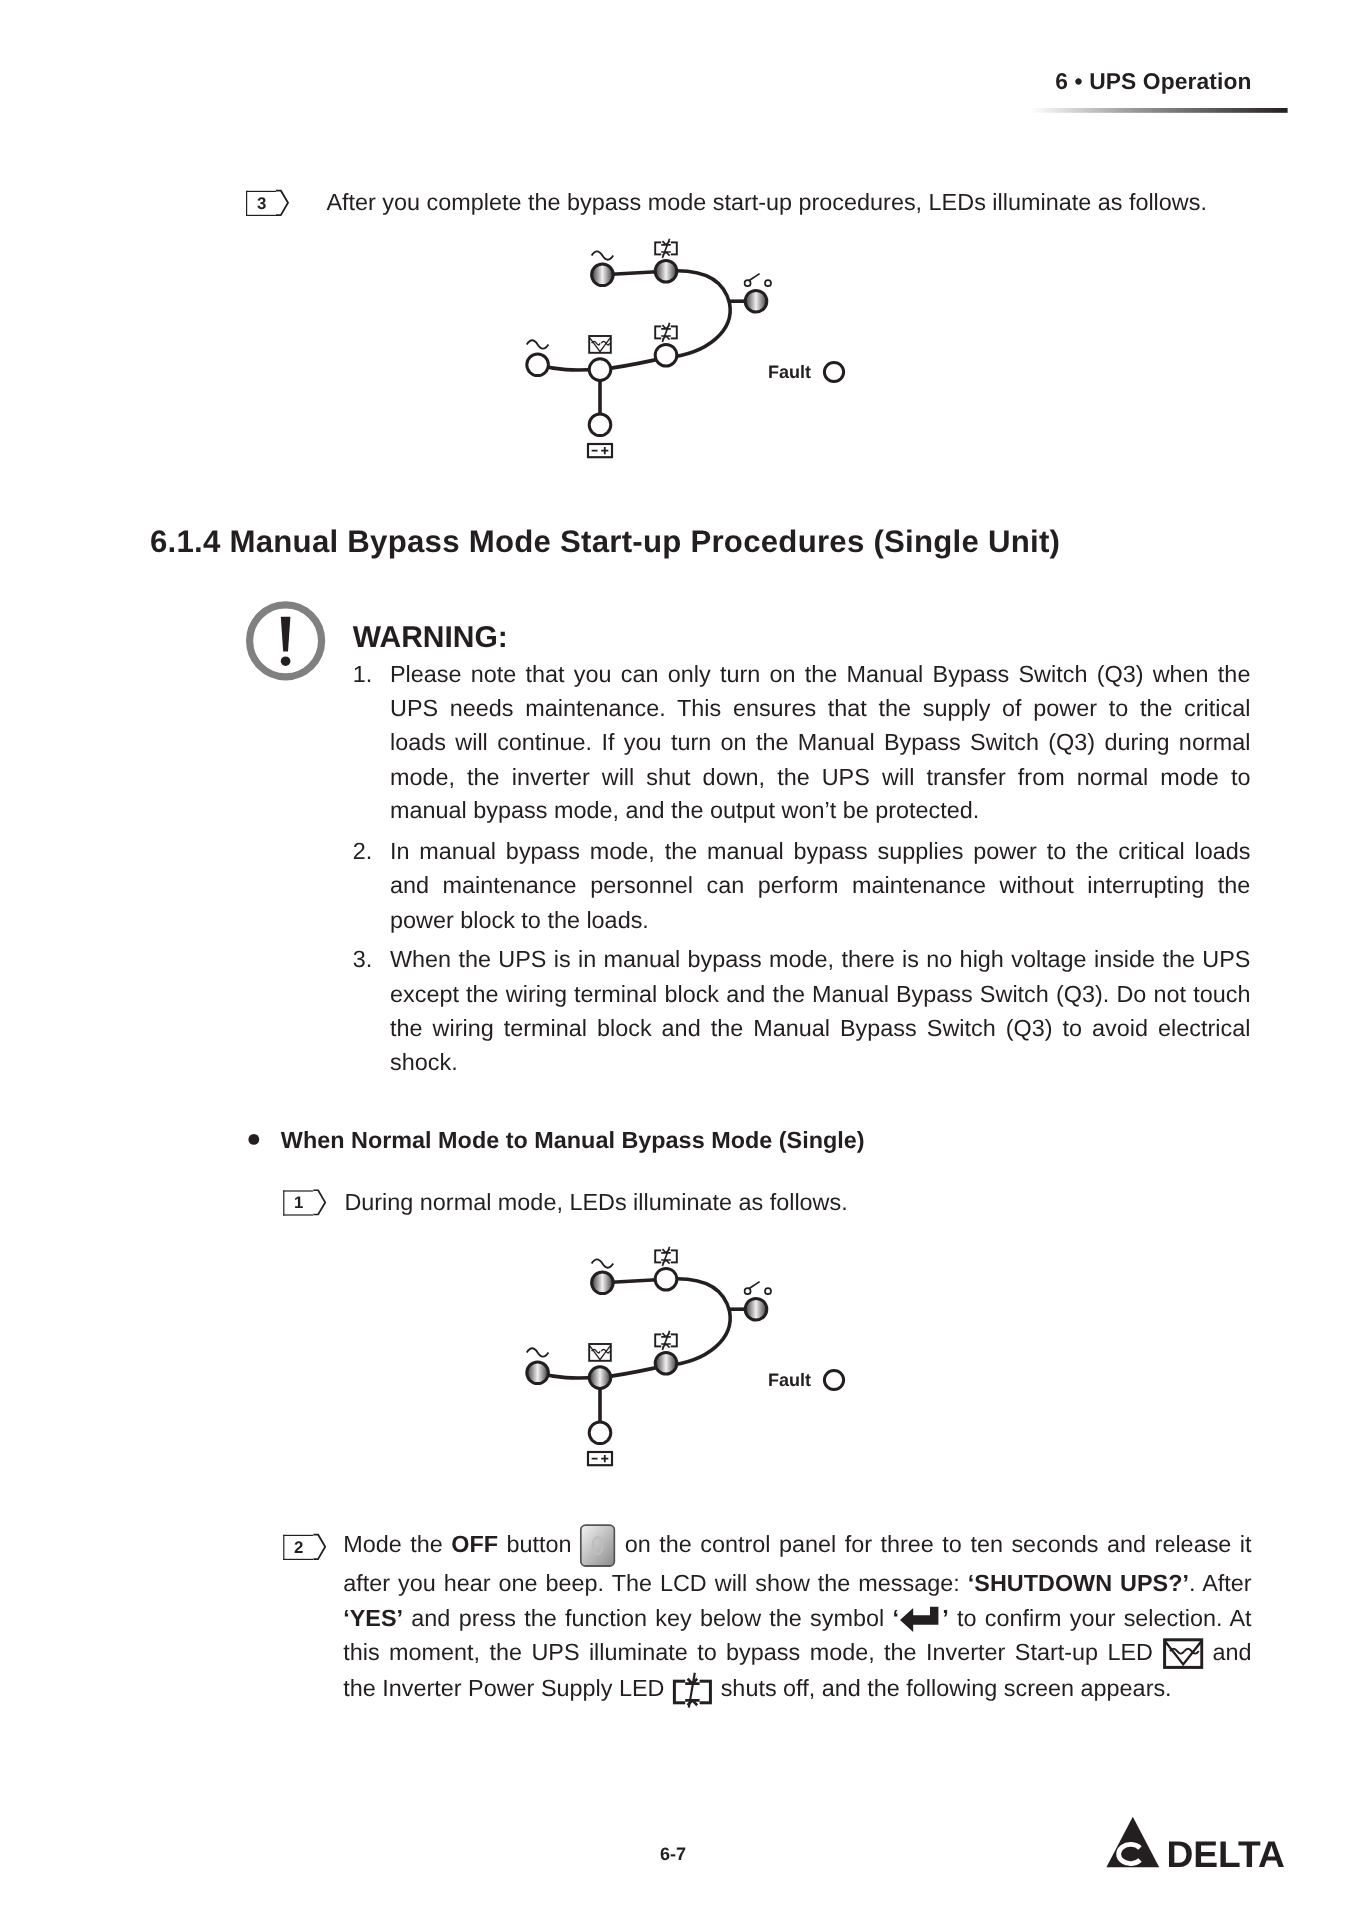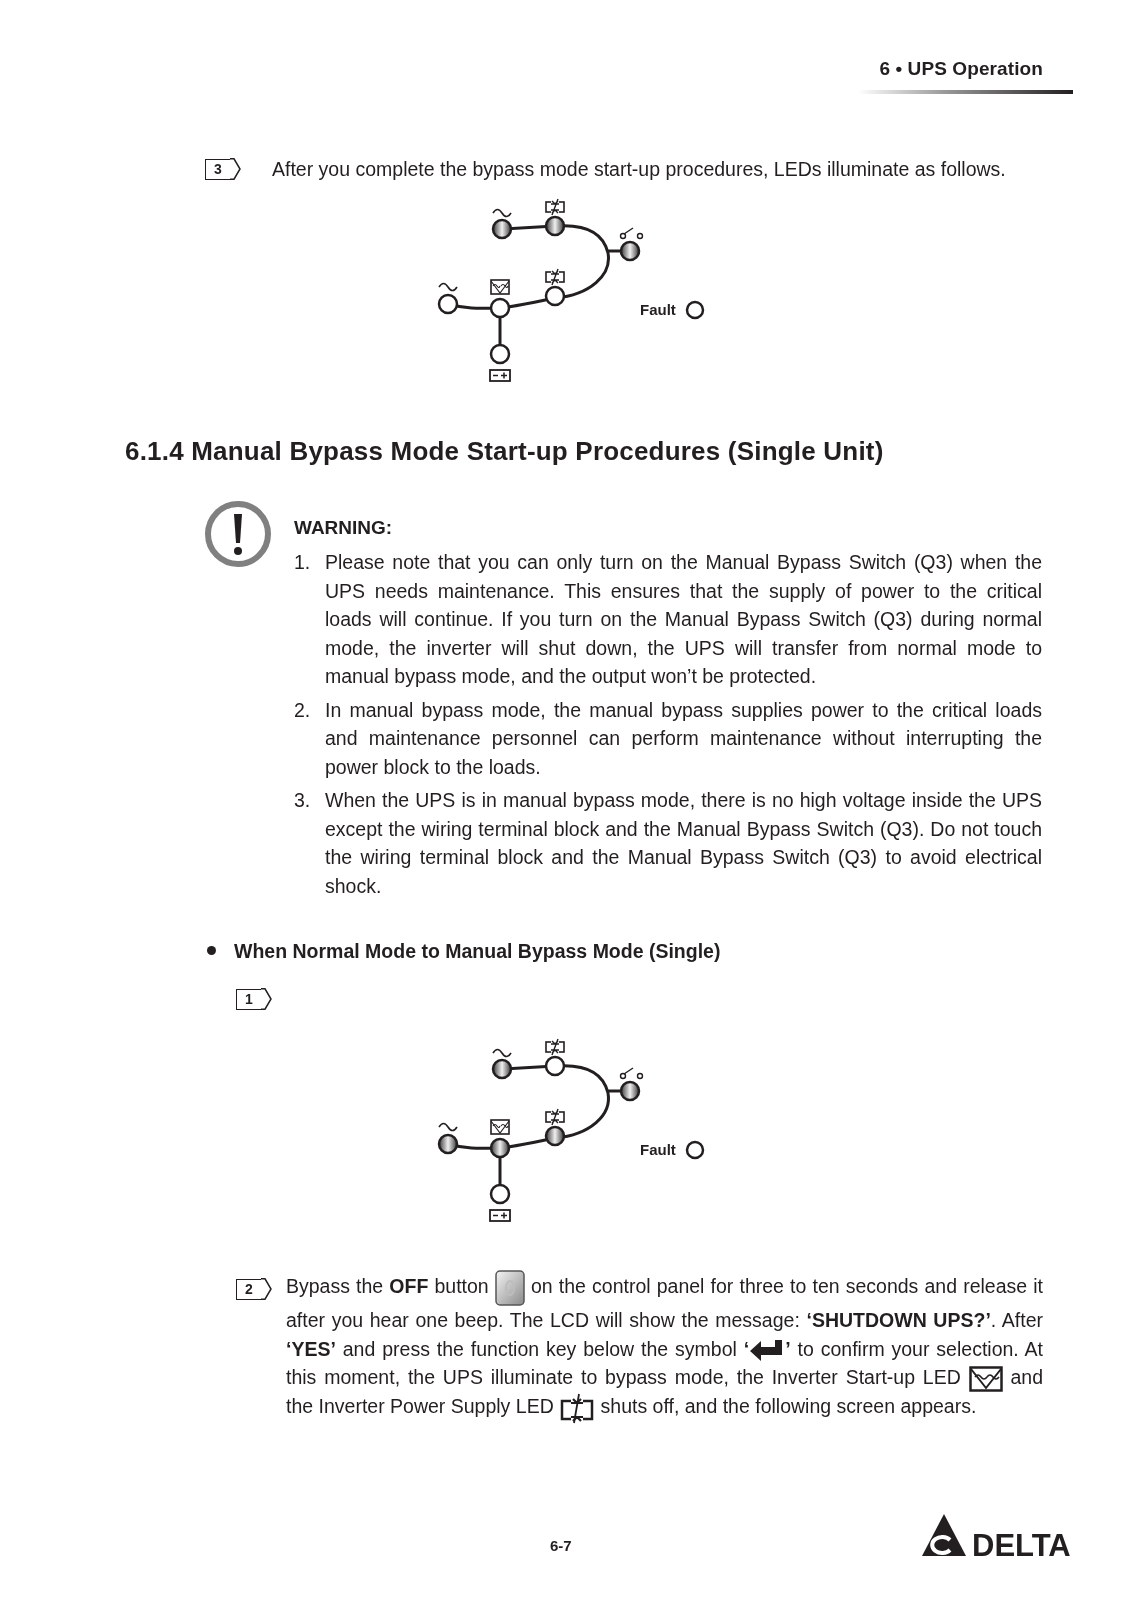--- a/index.html
+++ b/index.html
@@ -8,21 +8,21 @@
   .abs { position: absolute; }
   .header-title { right: 90px; top: 58px; font-size: 19px; font-weight: bold; color: #231f20; letter-spacing: 0.1px; }
   .header-rule { left: 858px; top: 90px; width: 215px; height: 4px;
                  background: linear-gradient(to right, #ffffff 0%, #9a9a9a 40%, #231f20 100%); }
   .step-badge { display: inline-flex; align-items: center; }
   .step-badge .box { width: 24px; height: 19px; border: 1.5px solid #231f20; border-right: none;
                      font-size: 14px; font-weight: bold; text-align: center; line-height: 19px; box-sizing: content-box; }
   .step-badge svg { display: block; }
   .body-text { font-size: 19.5px; line-height: 28.5px; color: #231f20; }
   .section-title { left: 125px; top: 436px; font-size: 26px; font-weight: bold; letter-spacing: 0.2px; }
-  .warning-title { left: 294px; top: 517px; font-size: 19px; font-weight: bold; }
+  .warning-title { left: 294px; top: 517px; font-size: 25px; font-weight: bold; }
   .warn-list { left: 294px; top: 548px; width: 748px; }
   .warn-item { display: flex; margin-bottom: 5px; }
   .warn-item .num { width: 31px; flex: none; }
   .warn-item .txt { flex: 1; text-align: justify; }
   .bullet-heading { left: 207px; top: 940px; font-size: 19.5px; font-weight: bold; }
   .bullet-heading .dot { display: inline-block; width: 9px; height: 9px; border-radius: 50%; background: #231f20; margin-right: 18px; vertical-align: middle; position: relative; top: -2px; }
   .para2 { left: 286px; top: 1270px; width: 757px; text-align: justify; }
   .inline-icon { display: inline-block; vertical-align: middle; }
   .footer-page { left: 550px; top: 1537px; font-size: 15px; font-weight: bold; }
 </style>
@@ -119,20 +119,21 @@
   <span class="dot"></span><span>When Normal Mode to Manual Bypass Mode (Single)</span>
 </div>
 
 <div class="abs" style="left:236px; top:988px; display:flex; align-items:center;">
   <span class="step-badge">
     <span class="box">1</span>
     <svg width="12" height="22" viewBox="0 0 12 22">
         <path d="M0 0.75 L4 0.75 L10 11 L4 21.25 L0 21.25" fill="none" stroke="#231f20" stroke-width="1.5"></path>
       </svg>
   </span>
+  <span class="body-text" style="margin-left:14px;">During normal mode, LEDs illuminate as follows.</span>
 </div>
 
 <svg class="abs led-diagram" id="diag2" style="left:430px; top:1035px;" width="300" height="200" viewBox="0 0 300 200">
     <defs>
       <linearGradient id="ledOn1" x1="0" y1="0" x2="1" y2="0">
         <stop offset="0" stop-color="#3a3a3a"></stop>
         <stop offset="0.5" stop-color="#f0f0f0"></stop>
         <stop offset="1" stop-color="#3a3a3a"></stop>
       </linearGradient>
     </defs>
@@ -179,21 +180,21 @@
 
 <div class="abs" style="left:236px; top:1278px;">
   <span class="step-badge">
     <span class="box">2</span>
     <svg width="12" height="22" viewBox="0 0 12 22">
         <path d="M0 0.75 L4 0.75 L10 11 L4 21.25 L0 21.25" fill="none" stroke="#231f20" stroke-width="1.5"></path>
       </svg>
   </span>
 </div>
 <div class="abs para2 body-text">
-  <span>Bypass the </span><b>OFF</b><span> button </span><svg class="inline-icon" width="30" height="36" viewBox="0 0 30 36">
+  <span>Mode the </span><b>OFF</b><span> button </span><svg class="inline-icon" width="30" height="36" viewBox="0 0 30 36">
     <defs>
         <linearGradient id="btnG" x1="0" y1="0" x2="1" y2="1">
           <stop offset="0" stop-color="#f4f4f4"></stop>
           <stop offset="1" stop-color="#8a8a8a"></stop>
         </linearGradient>
       </defs>
     <rect x="1" y="1" width="28" height="34" rx="4" fill="url(#btnG)" stroke="#555" stroke-width="1.5"></rect>
     <ellipse cx="15" cy="18" rx="4" ry="7" fill="none" stroke="#bdbdbd" stroke-width="2"></ellipse>
   </svg><span> on the control panel for three to ten seconds and release it after you hear one beep. The LCD will show the message: </span><b>‘SHUTDOWN UPS?’</b><span>. After </span><b>‘YES’</b><span> and press the function key below the symbol </span><b>‘</b><svg class="inline-icon" width="36" height="24" viewBox="0 0 36 24">
     <path d="M26 2 L33 2 L33 17 L12 17 L12 23 L1 13 L12 3 L12 9 L26 9 Z" fill="#231f20"></path>

